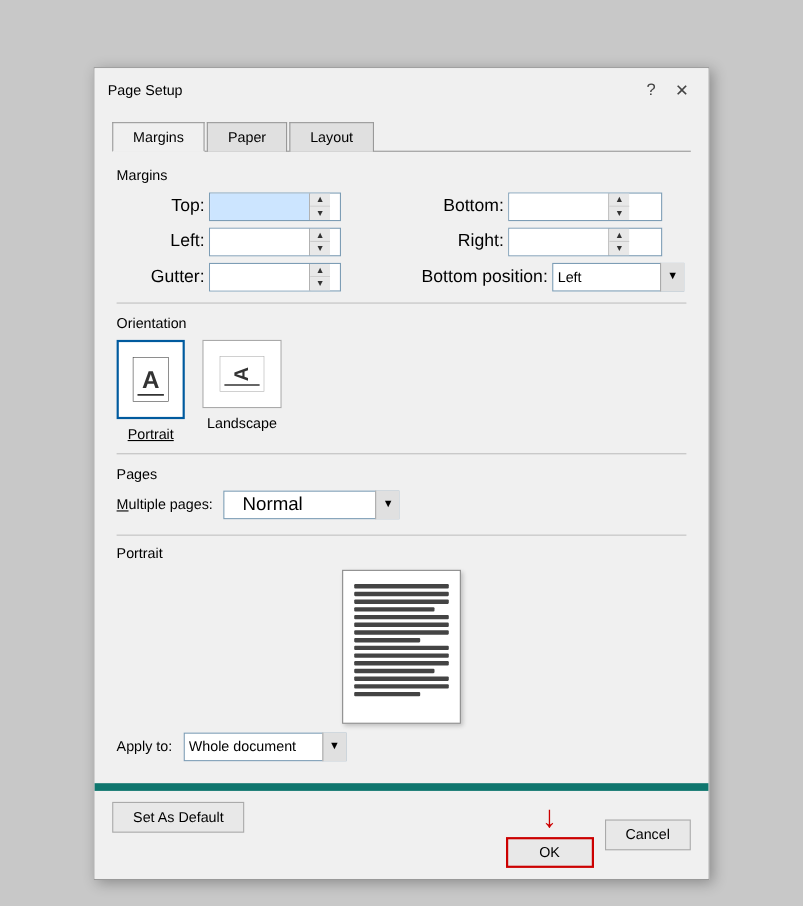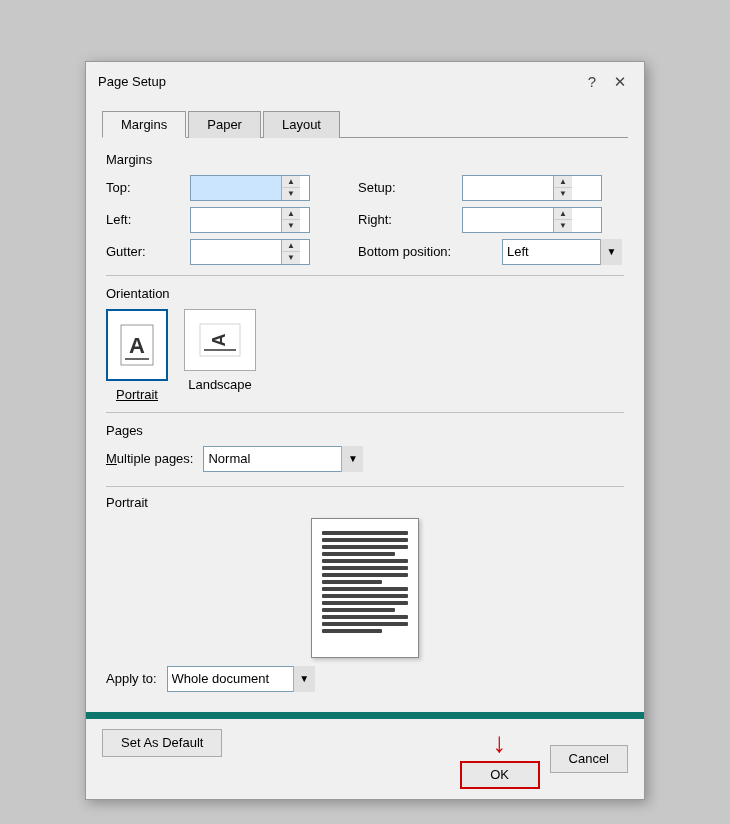--- a/index.html
+++ b/index.html
@@ -108,22 +108,22 @@
     
     .form-grid {
       display: grid;
       grid-template-columns: 80px 120px 40px 100px 140px 30px;
       gap: 6px 4px;
       align-items: center;
       margin-bottom: 6px;
     }
 
     .form-label {
-      text-align: left;
-      font-size: 13px;
+      text-align: right;
+      font-size: 16px;
     }
 
     .input-spin {
       display: flex;
       align-items: stretch;
       border: 1px solid #7d9db5;
       background: #fff;
       height: 26px;
     }
 
@@ -265,22 +265,22 @@
       position: relative;
       display: inline-flex;
       align-items: stretch;
       width: 160px;
     }
 
     .pages-select-wrapper select {
       border: 1px solid #7d9db5;
       background: #fff;
       height: 26px;
-      font-size: 13px;
-      padding: 2px 4px;
+      font-size: 17px;
+      padding: 2px 16px;
       appearance: none;
       -webkit-appearance: none;
       width: 100%;
       cursor: pointer;
     }
 
     .pages-select-arrow {
       position: absolute;
       right: 0;
       top: 0;
@@ -450,21 +450,21 @@
       <div class="form-grid">
         <span class="form-label">Top:</span>
         <div class="input-spin">
           <input type="text" style="">
           <div class="spin-btns">
             <button class="spin-btn">▲</button>
             <button class="spin-btn">▼</button>
           </div>
         </div>
         <span></span>
-        <span class="form-label">Setup:</span>
+        <span class="form-label">Bottom:</span>
         <div class="input-spin">
           <input type="text" class="no-highlight" style="">
           <div class="spin-btns">
             <button class="spin-btn">▲</button>
             <button class="spin-btn">▼</button>
           </div>
         </div>
         <span></span>
       </div>
 

